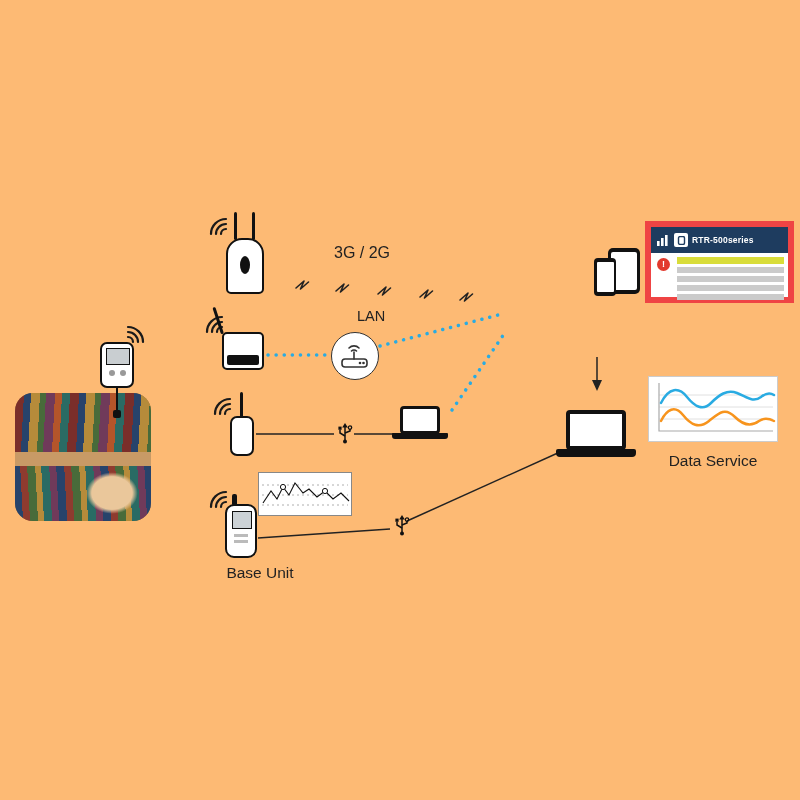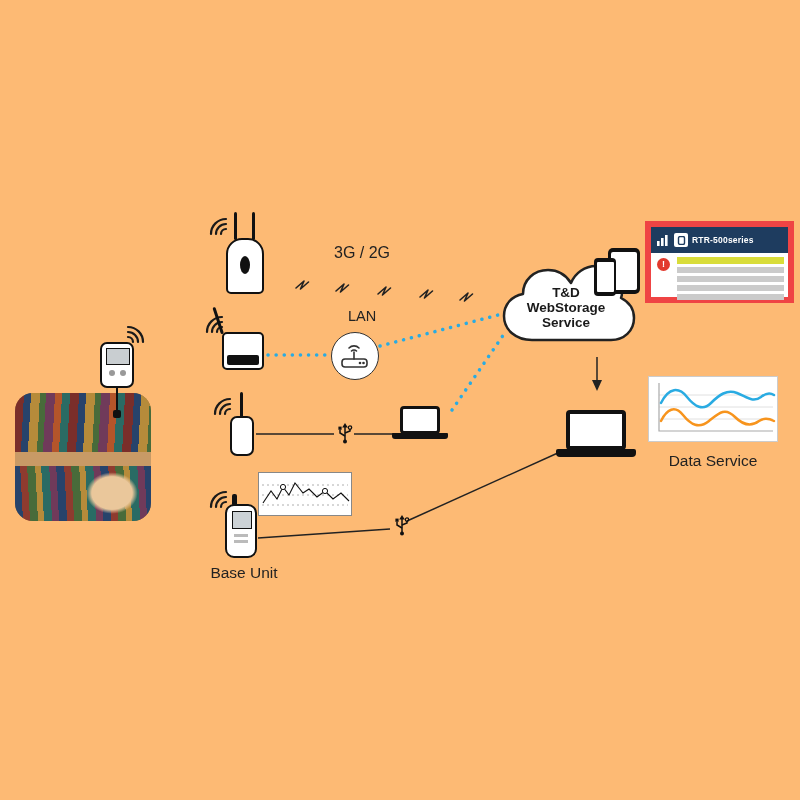--- a/index.html
+++ b/index.html
@@ -115,21 +115,21 @@
       <path d="M19,24 A5,5 0 0 1 24,19"></path>
         <path d="M14,24 A10,10 0 0 1 24,14"></path>
         <path d="M9,24 A15,15 0 0 1 24,9"></path>
     </g>
   </svg>
   <div class="antenna" style="left:221px;top:306px;height:28px;transform:rotate(-18deg)"></div>
   <div class="device-body" style="left:222px;top:332px;width:42px;height:38px;border-radius:5px">
     <div class="abs" style="left:3px;right:3px;bottom:3px;height:10px;background:#111;border-radius:2px"></div>
   </div>
 
-  <div class="lbl" style="left:338px;top:308px;width:48px;font-size:14.5px">LAN</div>
+  <div class="lbl" style="left:347px;top:308px;width:48px;font-size:14.5px">LAN</div>
   <div class="abs" style="left:331px;top:332px;width:48px;height:48px;border:1.5px solid #333;border-radius:50%;background:#fff;box-sizing:border-box">
     <svg width="45" height="45" viewBox="0 0 45 45">
       <g fill="none" stroke="#333" stroke-width="1.6" stroke-linecap="round">
         <rect x="10" y="26" width="25" height="8" rx="3"></rect>
         <line x1="22" y1="26" x2="22" y2="19"></line>
         <path d="M17,15 A7,7 0 0 1 27,15"></path>
         <path d="M19.5,18 A3.5,3.5 0 0 1 24.5,18"></path>
       </g>
       <circle cx="28" cy="30" r="1.3" fill="#333"></circle>
       <circle cx="31.5" cy="30" r="1.3" fill="#333"></circle>
@@ -193,32 +193,22 @@
       <line x1="9" y1="18" x2="9" y2="4"></line>
       <path d="M9,13 L4,10 L4,7"></path>
       <path d="M9,10 L14,8 L14,6"></path>
     </g>
     <polygon points="9,0 6.2,4.6 11.8,4.6" fill="#111"></polygon>
     <circle cx="9" cy="18.5" r="2" fill="#111"></circle>
     <rect x="2.4" y="3.6" width="3.2" height="3.2" fill="#111"></rect>
     <circle cx="14" cy="4.6" r="1.7" fill="none" stroke="#111" stroke-width="1.3"></circle>
   </svg>
 
-  <div class="lbl" style="left:196px;top:564px;width:96px">Base Unit</div>
-
-  <div class="abs" style="left:496px;top:258px;width:140px;height:96px">
-    <svg width="140" height="96" viewBox="0 0 140 96">
-      <path d="M36,82 C20,82 8,72 8,58 C8,46 16,38 27,36 C27,22 38,12 52,12 C62,12 70,17 75,25 C79,15 89,8 100,8 C115,8 126,19 126,34 C126,36 126,38 125,40 C133,44 138,51 138,60 C138,73 128,82 115,82 Z" fill="#fff" stroke="#222" stroke-width="2.5" stroke-linejoin="round"></path>
-    </svg>
-    <div class="cloud-text">
-      <span>T&amp;D</span>
-      <span>WebStorage</span>
-      <span>Service</span>
-    </div>
-  </div>
+  <div class="lbl" style="left:212px;top:564px;width:96px">Base Unit</div>
+
 
   <div class="slate" style="left:608px;top:248px;width:32px;height:46px;border-radius:5px">
     <div class="screen" style="left:3px;top:4px;right:3px;bottom:4px;border-radius:2px"></div>
   </div>
   <div class="slate" style="left:594px;top:258px;width:22px;height:38px;border-radius:4px">
     <div class="screen" style="left:2.5px;top:4px;right:2.5px;bottom:4px;border-radius:1px"></div>
   </div>
 
   <div class="browser">
     <div class="browser-header">

